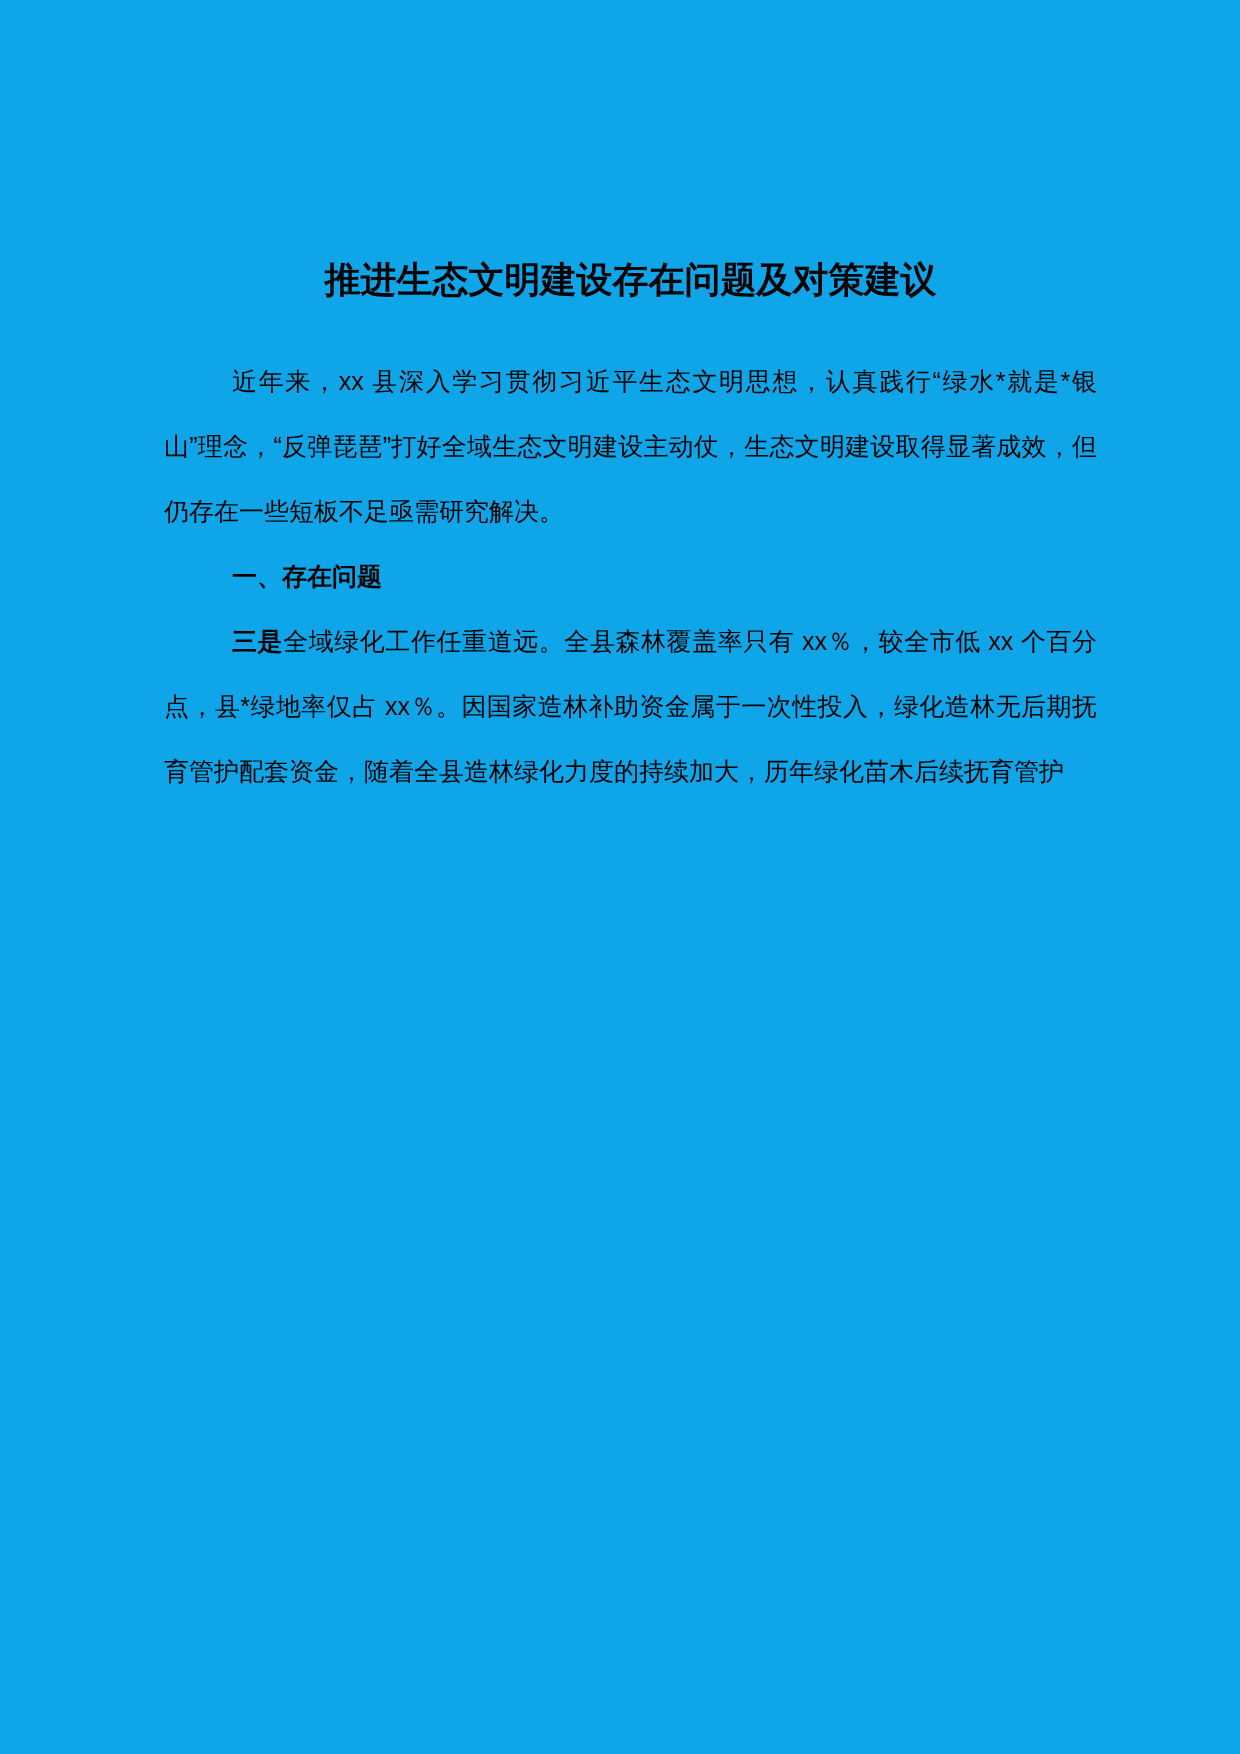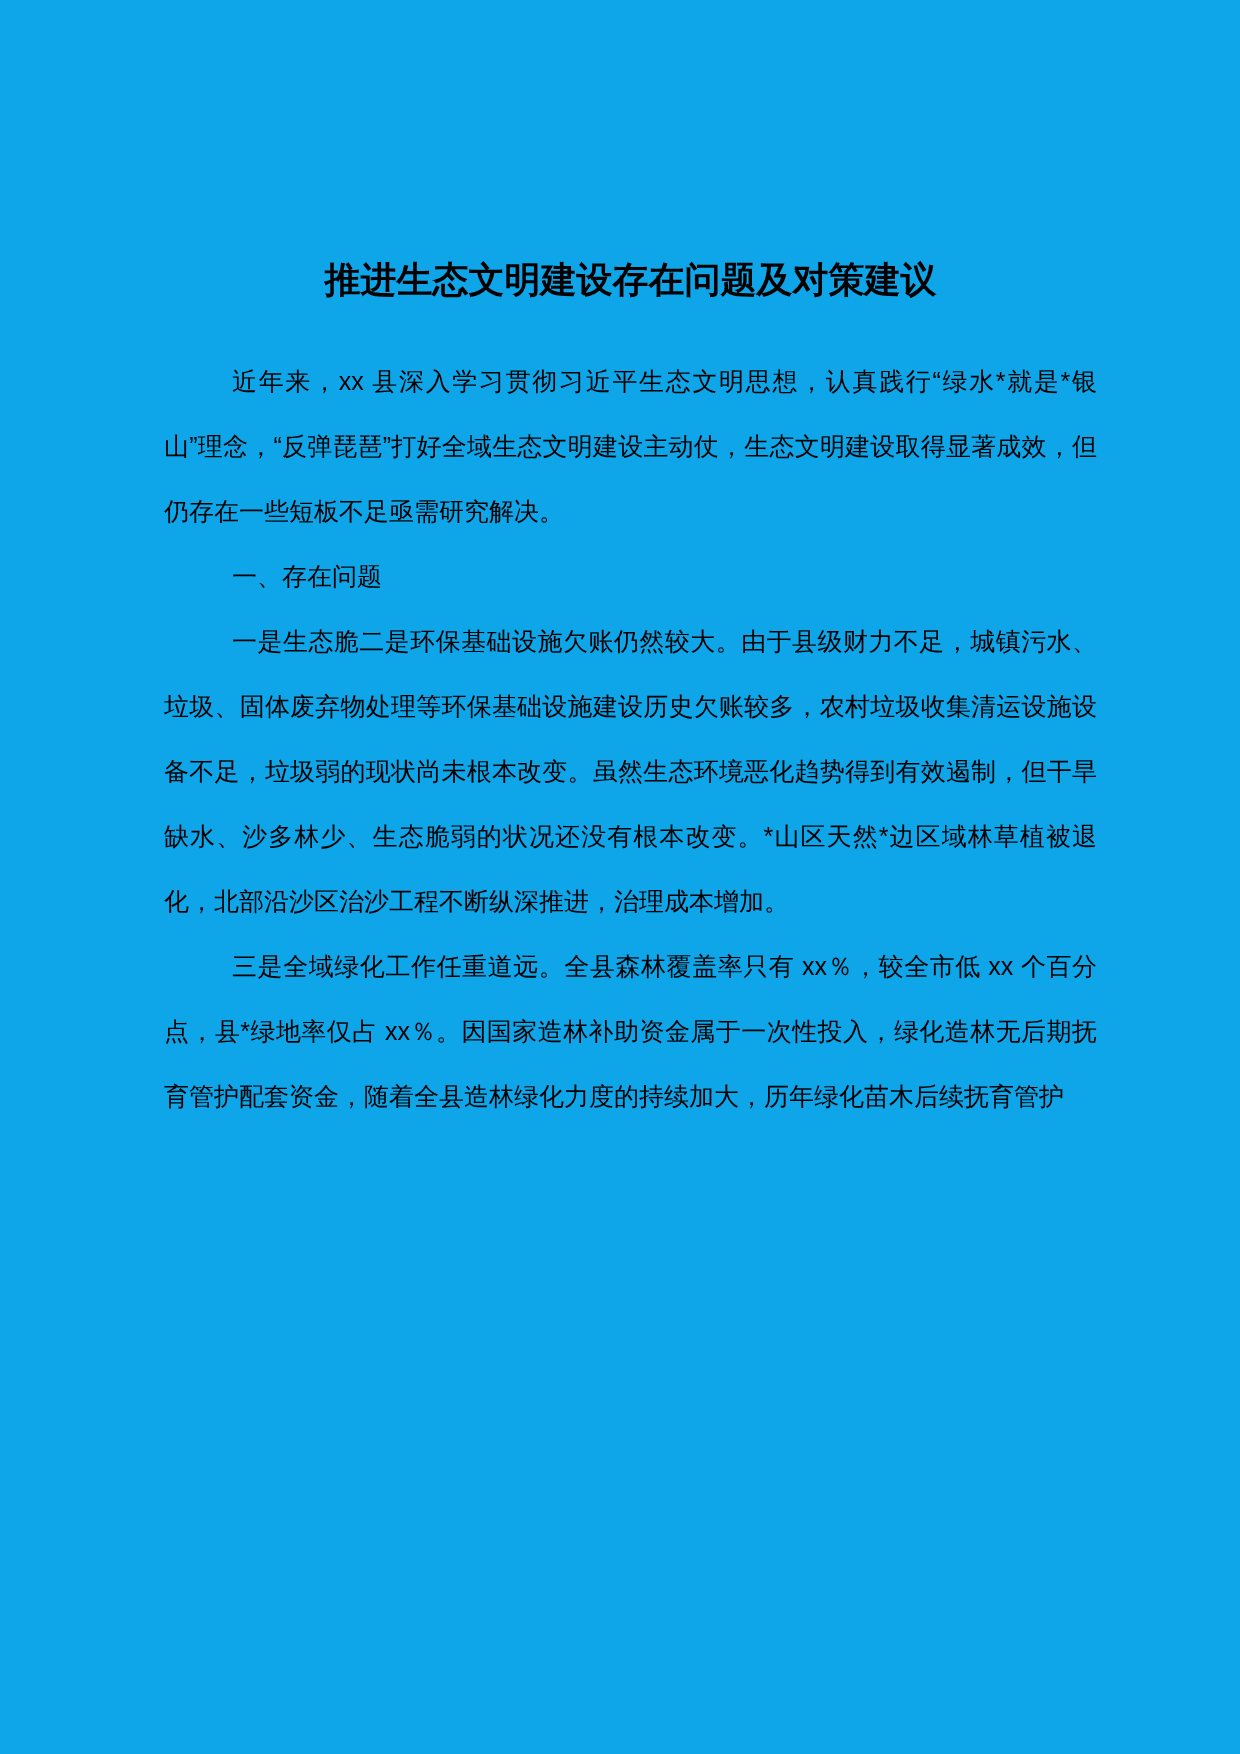--- a/index.html
+++ b/index.html
@@ -34,27 +34,26 @@
     text-justify: inter-ideograph;
     text-indent: 68px;
     font-weight: normal;
     word-break: break-all;
   }
   .para.heading {
     font-weight: bold;
     text-align: left;
   }
   .b {
-    font-weight: normal;
+    font-weight: bold;
   }
 </style>
 </head>
 <body>
 
 <div class="page">
   <h1 class="doc-title">推进生态文明建设存在问题及对策建议</h1>
   <div>
       <p class="para"><span>近年来，xx 县深入学习贯彻习近平生态文明思想，认真践行“绿水*就是*银山”理念，“反弹琵琶”打好全域生态文明建设主动仗，生态文明建设取得显著成效，但仍存在一些短板不足亟需研究解决。</span></p>
       <p class="para heading"><span class="b">一、存在问题</span></p>
-      <p class="para"><span class="b">一是</span><span>生态脆</span><span class="b">二是</span><span>环保基础设施欠账仍然较大。由于县级财力不足，城镇污水、垃圾、固体废弃物处理等环保基础设施建设历史欠账较多，农村垃圾收集清运设施设备不足，垃圾弱的现状尚未根本改变。虽然生态环境恶化趋势得到有效遏制，但干旱缺水、沙多林少、生态脆弱的状况还没有根本改变。*山区天然*边区域林草植被退化，北部沿沙区治沙工程不断纵深推进，治理成本增加。</span></p>
       <p class="para"><span class="b">三是</span><span>全域绿化工作任重道远。全县森林覆盖率只有 xx％，较全市低 xx 个百分点，县*绿地率仅占 xx％。因国家造林补助资金属于一次性投入，绿化造林无后期抚育管护配套资金，随着全县造林绿化力度的持续加大，历年绿化苗木后续抚育管护</span></p>
     </div>
 </div>
 
 </body></html>

